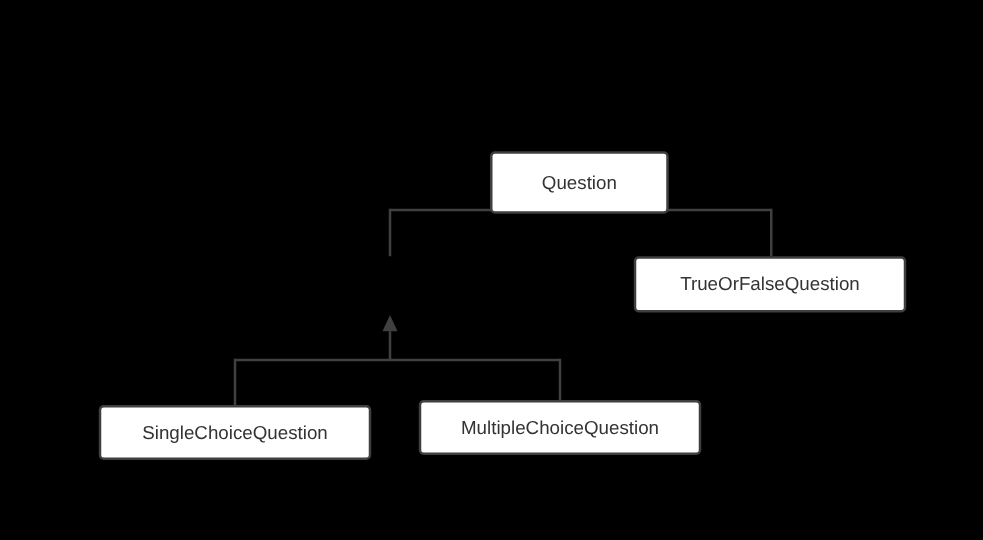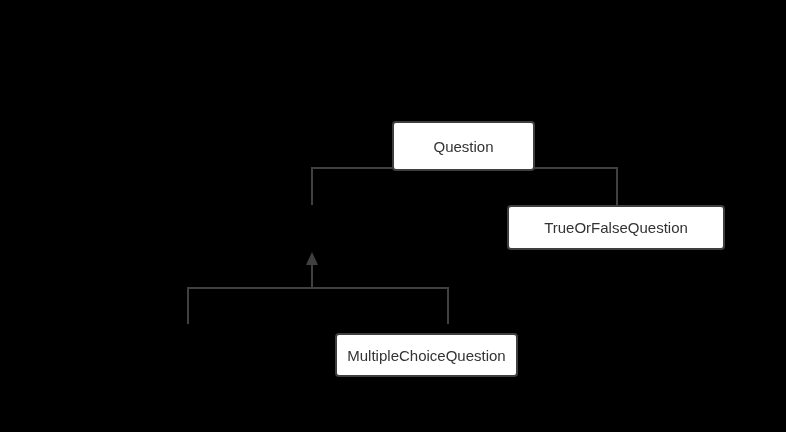--- a/index.html
+++ b/index.html
@@ -36,21 +36,21 @@
     font-size:15px;
     display:flex;
     align-items:center;
     justify-content:center;
     white-space:nowrap;
   }
   .node-question              {left:392px; top:81px;  width:143px; height:50px;margin-top:40px;}
   .node-choice-question       {left:203px; top:205px; width:219px; height:46px;}
   .node-true-or-false-question{left:507px; top:205px; width:218px; height:45px;text-align:center;}
   .node-single-choice-question{left:79px;  top:324px; width:218px; height:44px;}
-  .node-multiple-choice-question{left:335px; top:333px; width:183px; height:44px;}
+  .node-multiple-choice-question{left:335px; top:320px; width:226px; height:44px;}
   .edge-line{
     stroke:var(--line);
     stroke-width:2;
     fill:none;
   }
   .edge-arrow{
     fill:var(--line);
     stroke:none;
   }
 </style>
@@ -76,16 +76,17 @@
       <line class="edge-line" x1="188" y1="287" x2="188" y2="324"></line>
       <line class="edge-line" x1="448" y1="287" x2="448" y2="324"></line>
     </g>
   </svg>
 
   <div class="node node-question">Question</div>
 
 
   <div class="node node-true-or-false-question">TrueOrFalseQuestion</div>
 
+  <div class="node node-single-choice-question">SingleChoiceQuestion</div>
 
   <div class="node node-multiple-choice-question">MultipleChoiceQuestion</div>
 
 </div>
 
 </body></html>

